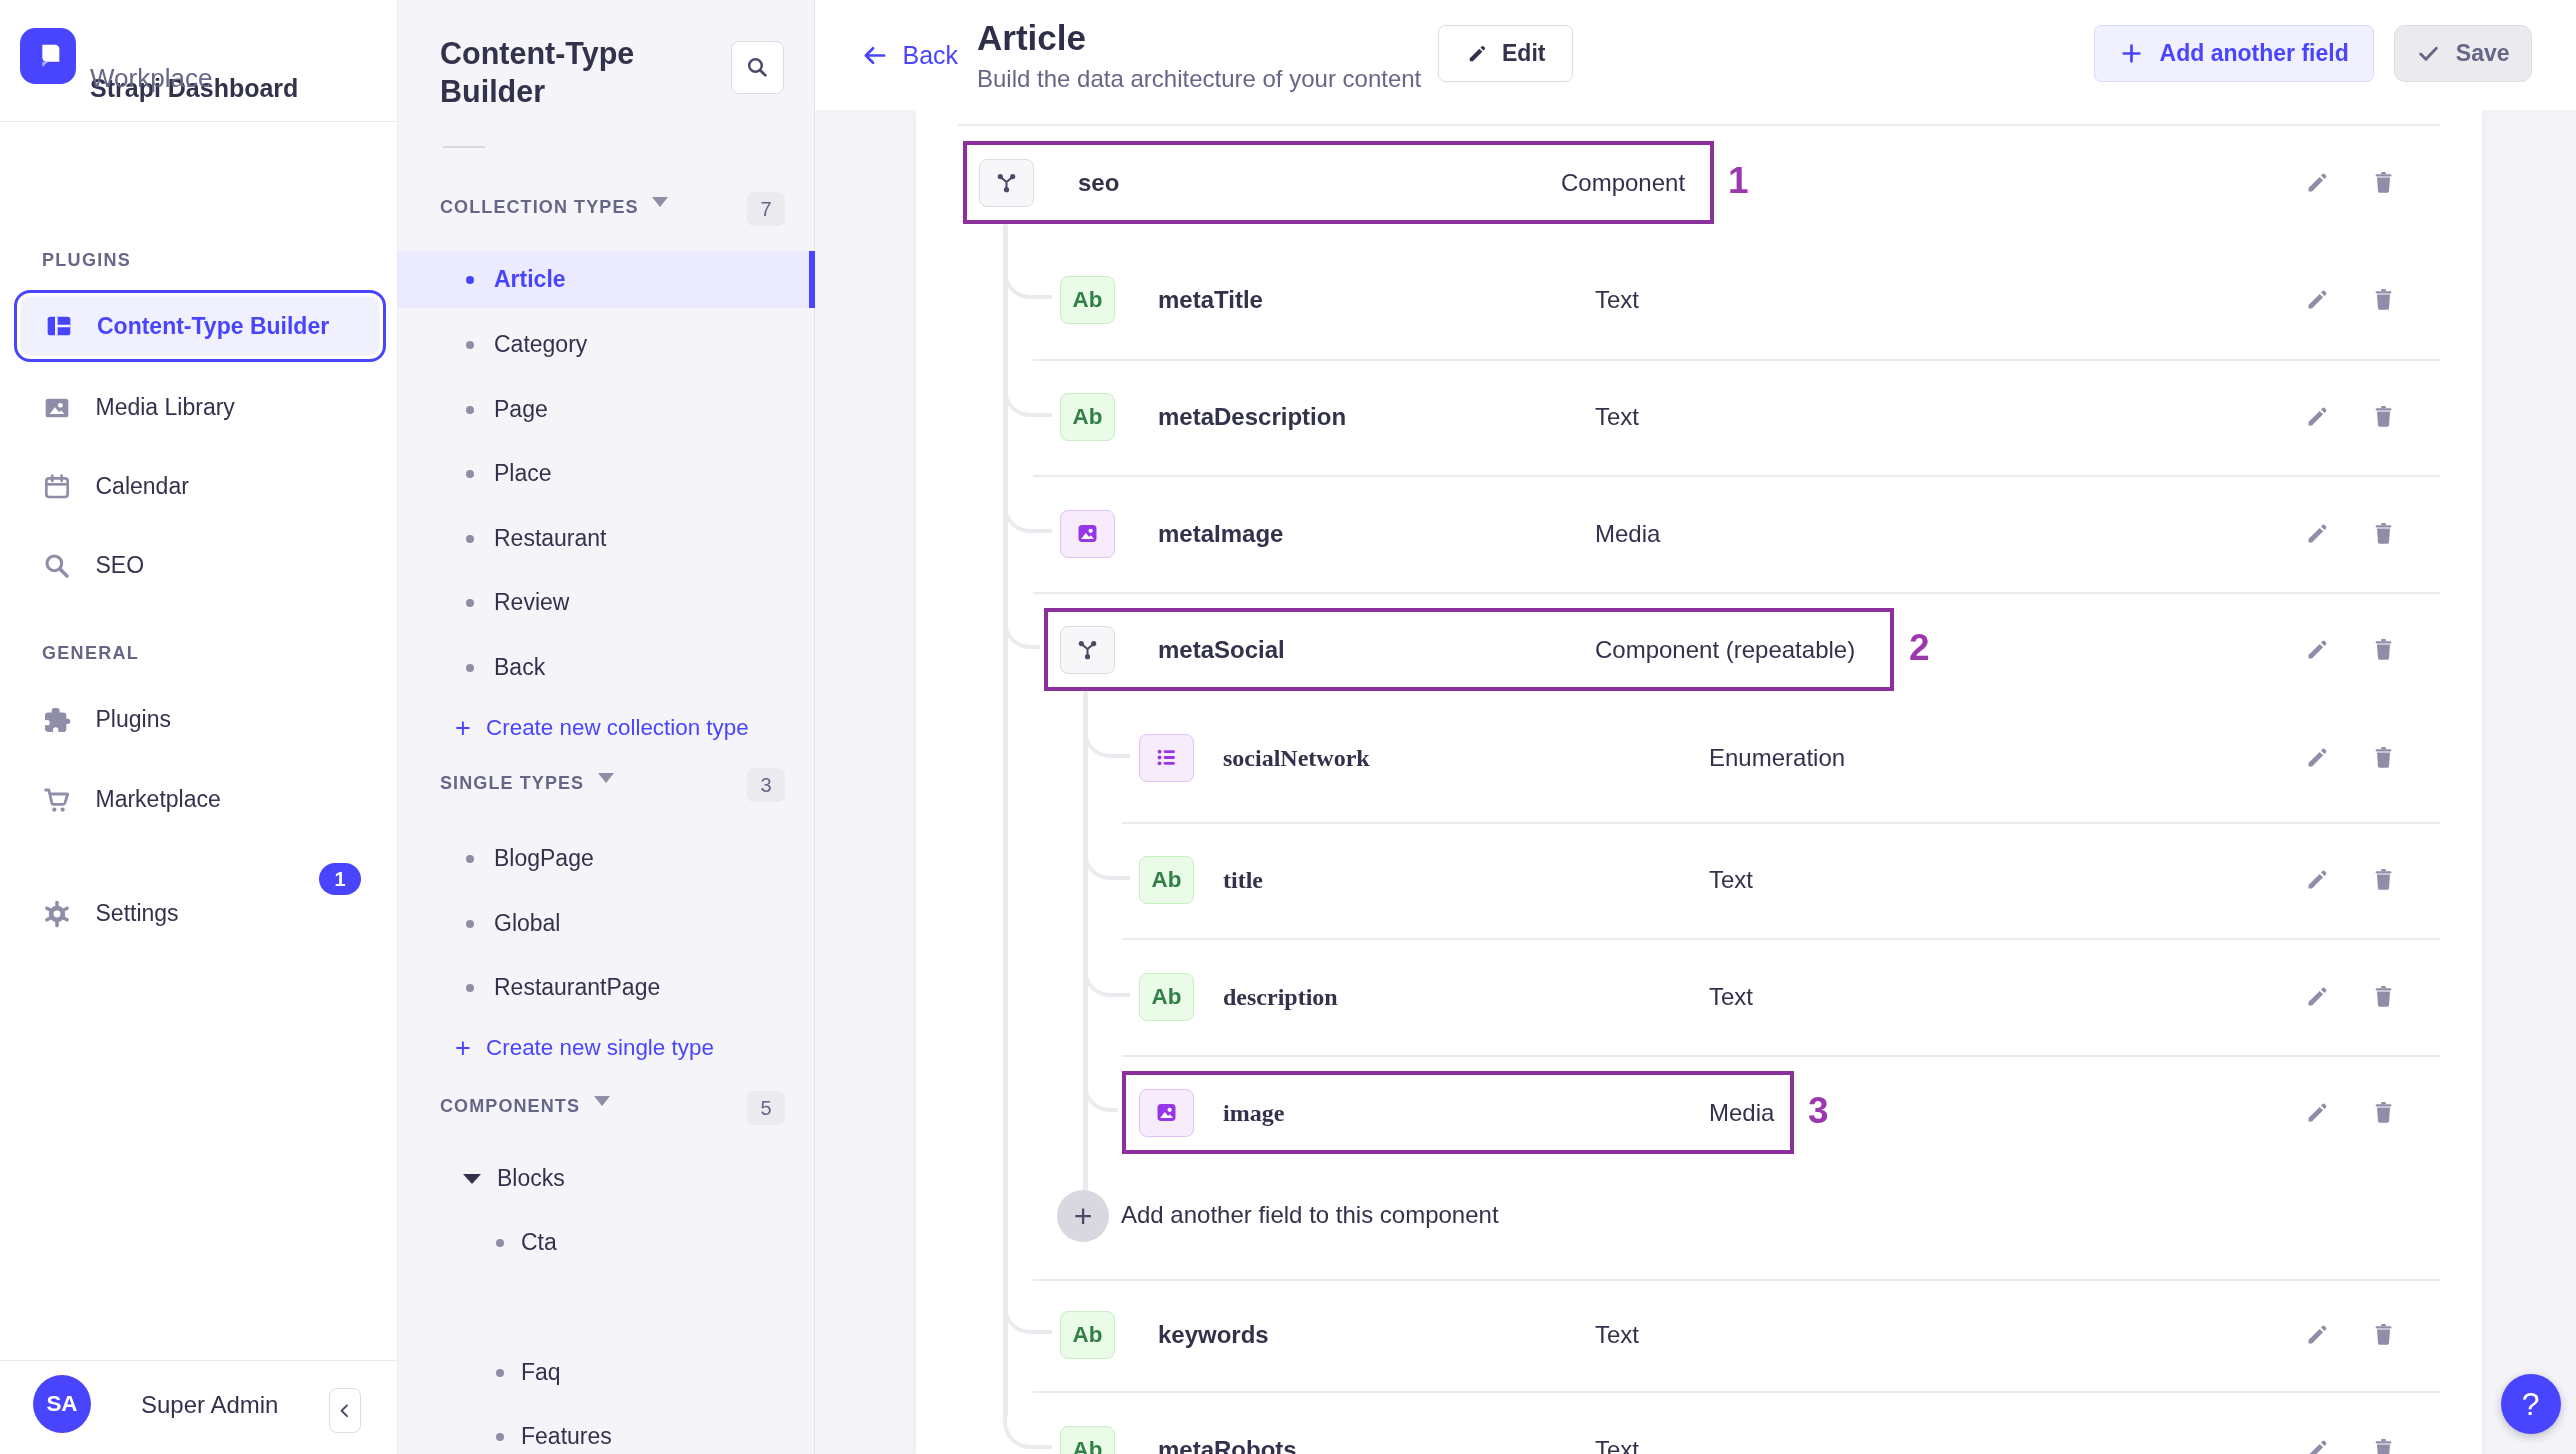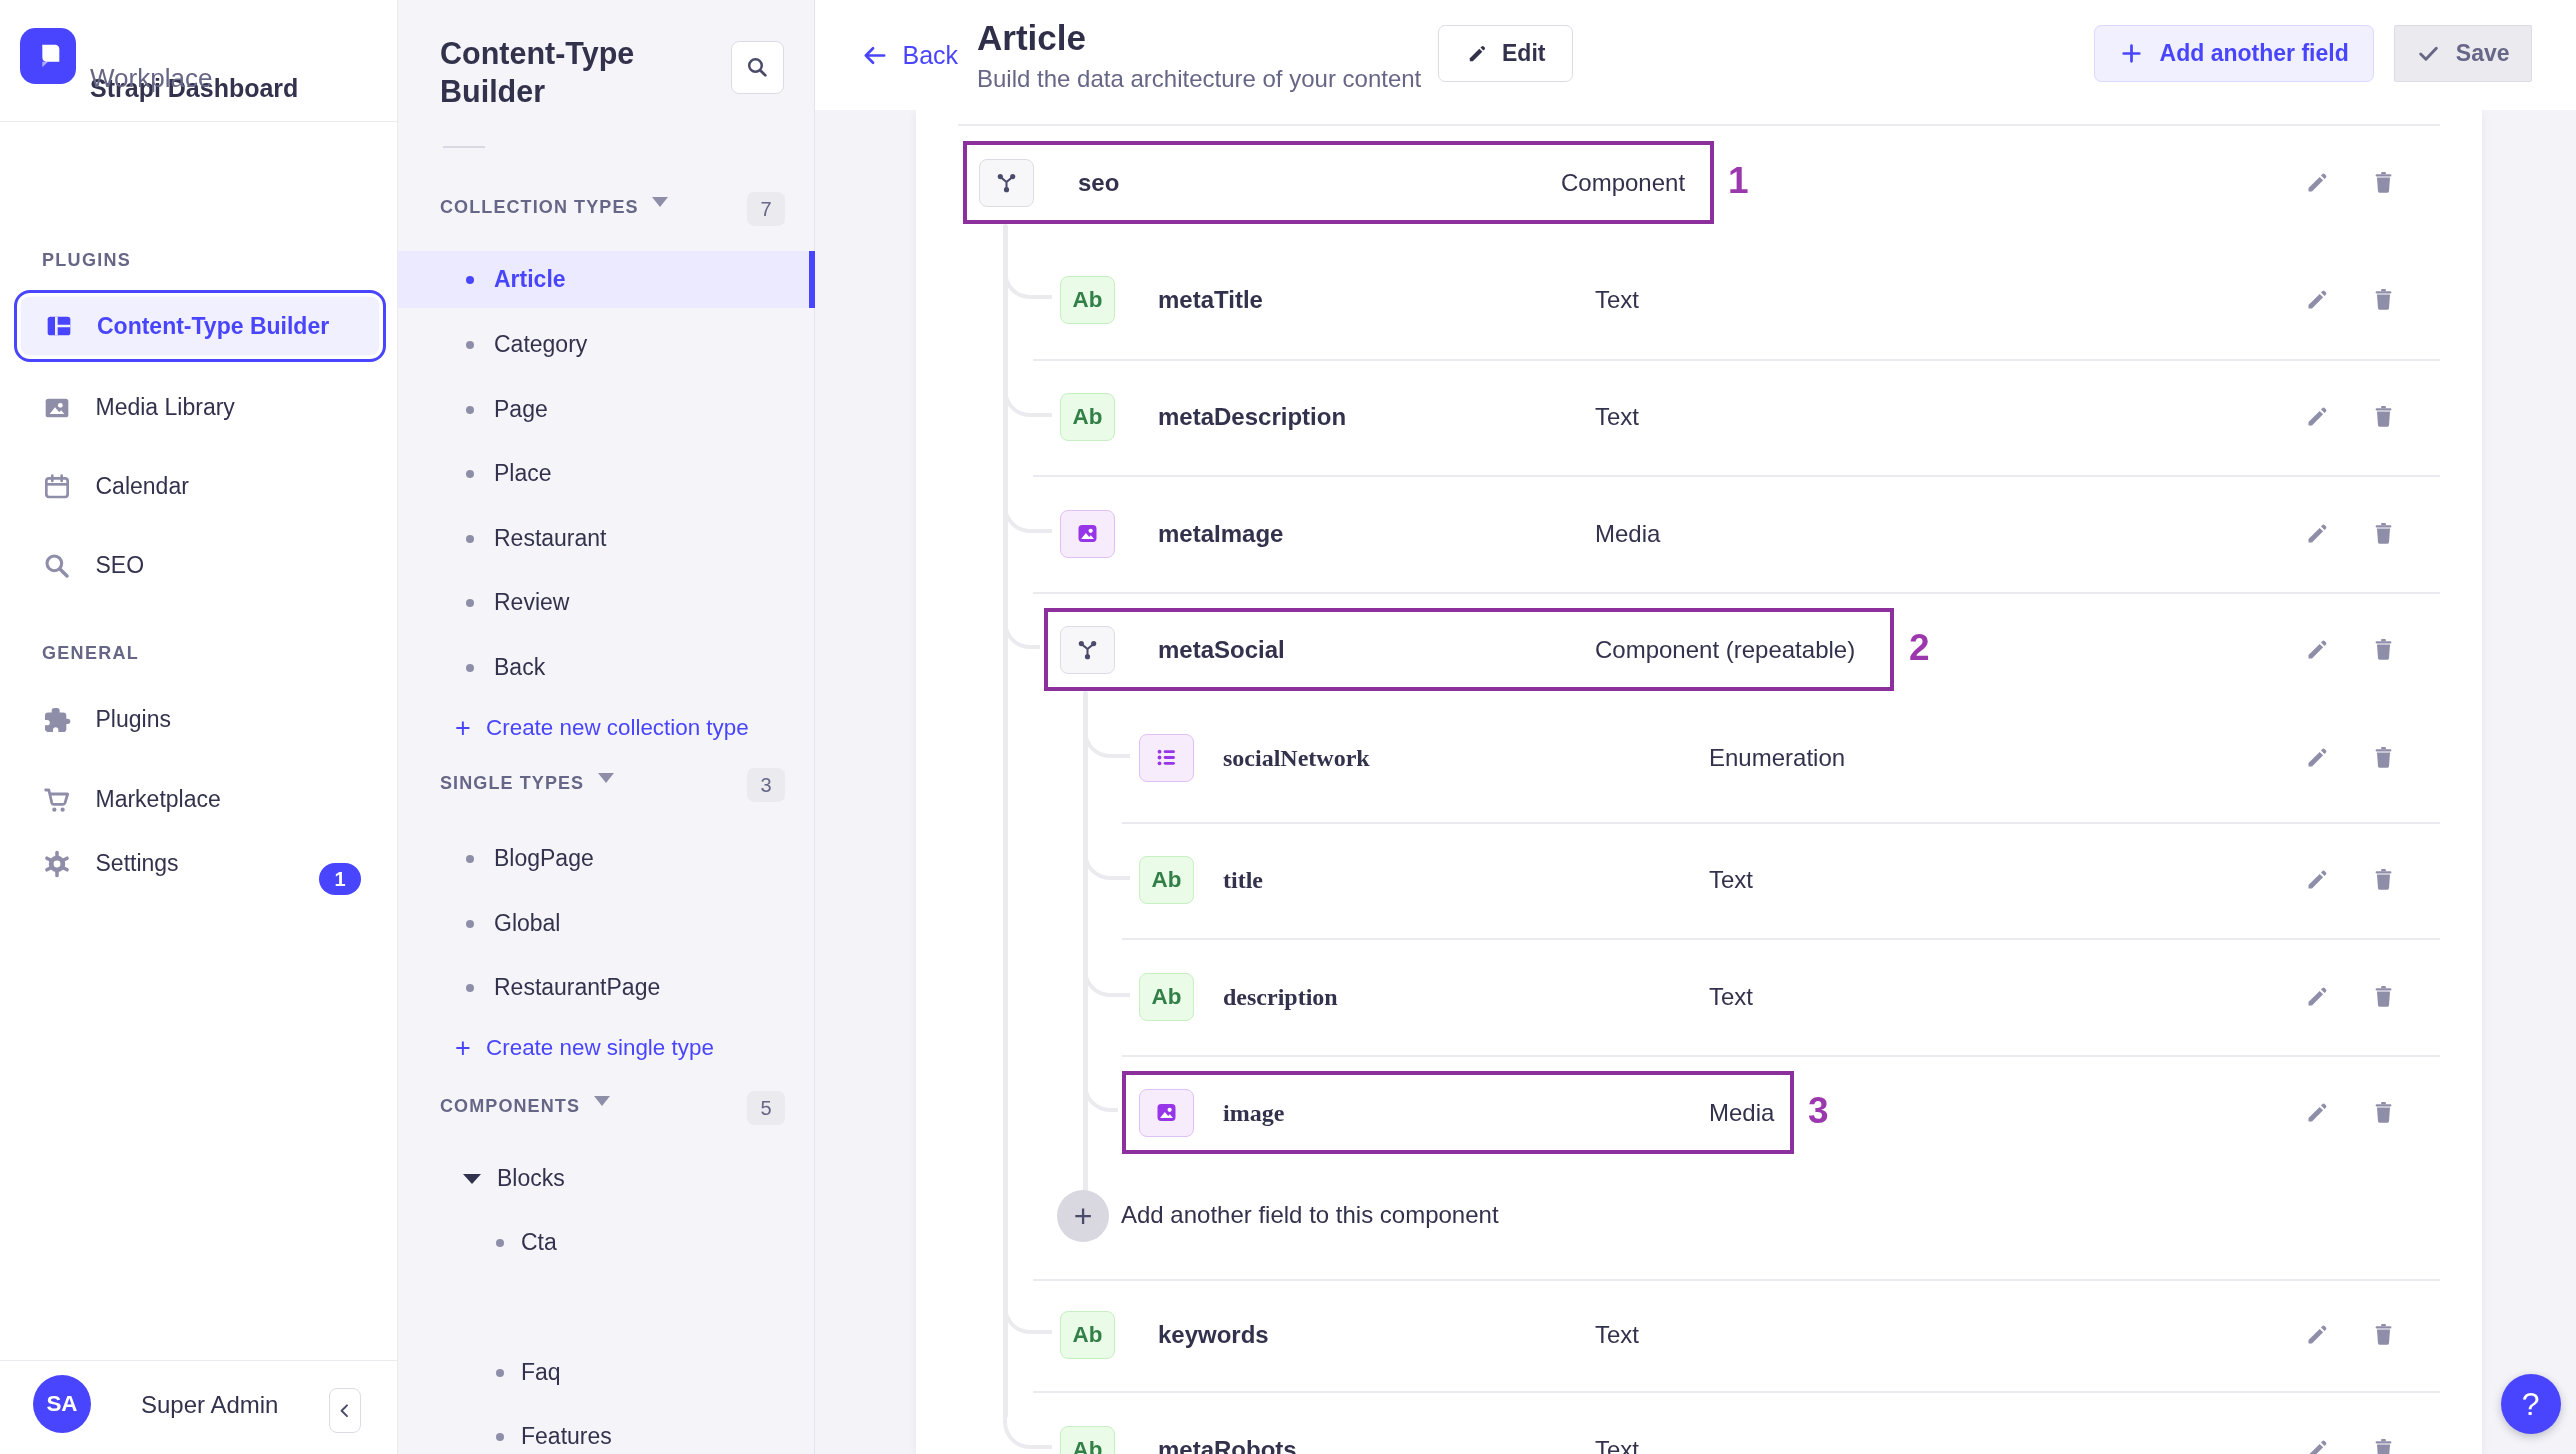--- a/index.html
+++ b/index.html
@@ -40,21 +40,21 @@
   .tri-blocks { width:0; height:0; border-left:9px solid transparent; border-right:9px solid transparent; border-top:10.8px solid #32324d; }
   .sb2-sub { padding-left:98px; gap:17px; }
 
   
   .main-header { position:absolute; left:815px; top:0; width:1761px; height:110px; background:#fff; z-index:10; }
   .back-link { position:absolute; left:45px; top:0; height:110px; display:flex; align-items:center; gap:13.5px; color:#4945ff; font-size:25px; cursor:pointer; }
   .page-title { position:absolute; left:162px; top:18px; font-size:35px; font-weight:bold; color:#2f2f4a; }
   .page-sub { position:absolute; left:162px; top:65px; font-size:24px; color:#666687; }
   .edit-btn { position:absolute; left:623px; top:25px; width:135px; height:57px; background:#fff; border:0.9px solid #dcdce4; border-radius:7.2px; display:flex; align-items:center; justify-content:center; gap:13.5px; font-size:23px; font-weight:bold; color:#32324d; cursor:pointer; }
   .add-btn { position:absolute; right:202px; top:25px; width:280px; height:57px; background:#f0f0ff; border:0.9px solid #d9d8ff; border-radius:7.2px; display:flex; align-items:center; justify-content:center; gap:15.3px; font-size:23px; font-weight:bold; color:#4945ff; cursor:pointer; }
-  .save-btn { position:absolute; right:44px; top:25px; width:138px; height:57px; background:#eaeaef; border:0.9px solid #dcdce4; border-radius:2px; display:flex; align-items:center; justify-content:center; gap:14.4px; font-size:23px; font-weight:bold; color:#666687; cursor:pointer; }
+  .save-btn { position:absolute; right:44px; top:25px; width:138px; height:57px; background:#eaeaef; border:0.9px solid #dcdce4; border-radius:11px; display:flex; align-items:center; justify-content:center; gap:14.4px; font-size:23px; font-weight:bold; color:#666687; cursor:pointer; }
 
   
   .main-bg { position:absolute; left:815px; top:110px; width:1761px; height:1345px; background:#f3f3f8; }
   .card { position:absolute; left:101px; top:0; width:1566px; height:1345px; background:#fff; box-shadow:0 1.8px 9px rgba(33,33,52,.06); overflow:hidden; }
 
   .vline { position:absolute; width:4.5px; background:#eaeaef; border-radius:2.7px; z-index:1; }
   .elbow { position:absolute; border-left:4.5px solid #eaeaef; border-bottom:4.5px solid #eaeaef; border-bottom-left-radius:27px; z-index:1; }
   .divider { position:absolute; height:1.8px; background:#eaeaef; right:42px; z-index:1; }
 
   .row { position:absolute; left:0; width:1566px; height:59px; z-index:2; }
@@ -153,21 +153,21 @@
     <span class="nav-icon">
       <svg width="32" height="32" viewBox="0 0 24 24">
           <path d="M3.5 4.5h2.4l2.2 9.6a1.6 1.6 0 0 0 1.6 1.2h6.8a1.6 1.6 0 0 0 1.5-1.1l2-6.7H7" fill="none" stroke="#8e8ea9" stroke-width="2.1" stroke-linecap="round" stroke-linejoin="round"></path>
           <circle cx="10" cy="19.3" r="1.6" fill="#8e8ea9"></circle>
           <circle cx="16.2" cy="19.3" r="1.6" fill="#8e8ea9"></circle>
         </svg>
     </span>
     <span>Marketplace</span>
   </div>
 
-  <div class="nav-item" style="top:834px;">
+  <div class="nav-item" style="top:884px;">
     <span class="nav-icon">
       <svg width="32" height="32" viewBox="0 0 24 24">
           <g fill="#8e8ea9">
             <rect x="10.7" y="2" width="2.6" height="5" rx="1.2"></rect>
             <rect x="10.7" y="17" width="2.6" height="5" rx="1.2"></rect>
             <rect x="10.7" y="2" width="2.6" height="5" rx="1.2" transform="rotate(60 12 12)"></rect>
             <rect x="10.7" y="17" width="2.6" height="5" rx="1.2" transform="rotate(60 12 12)"></rect>
             <rect x="10.7" y="2" width="2.6" height="5" rx="1.2" transform="rotate(120 12 12)"></rect>
             <rect x="10.7" y="17" width="2.6" height="5" rx="1.2" transform="rotate(120 12 12)"></rect>
             <circle cx="12" cy="12" r="6.2" fill="#8e8ea9"></circle>

